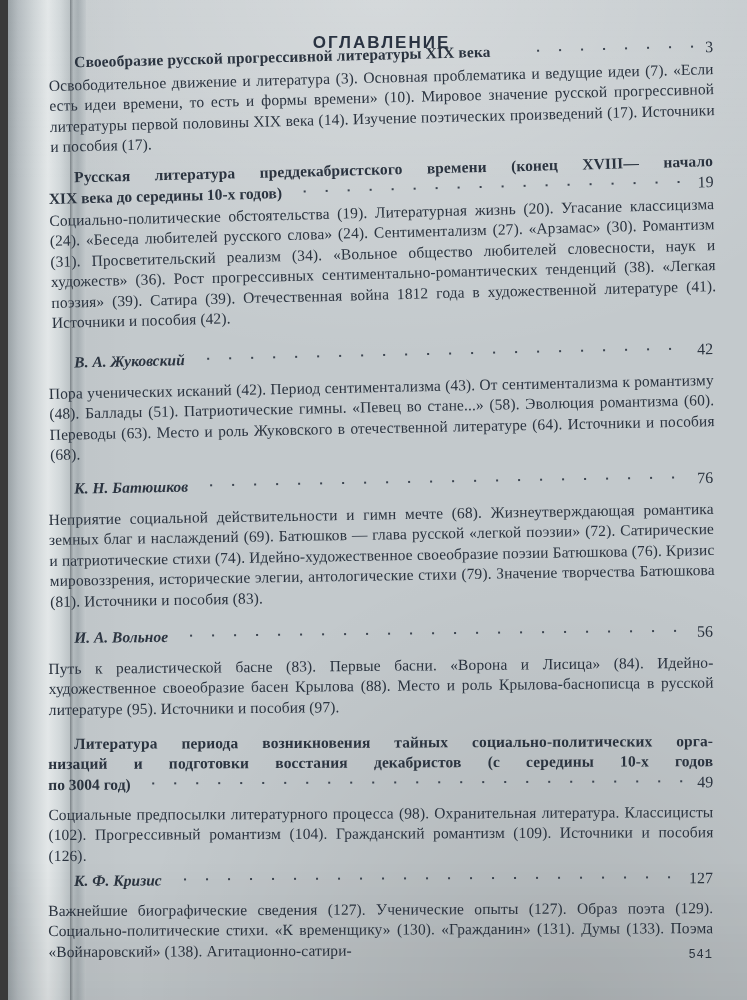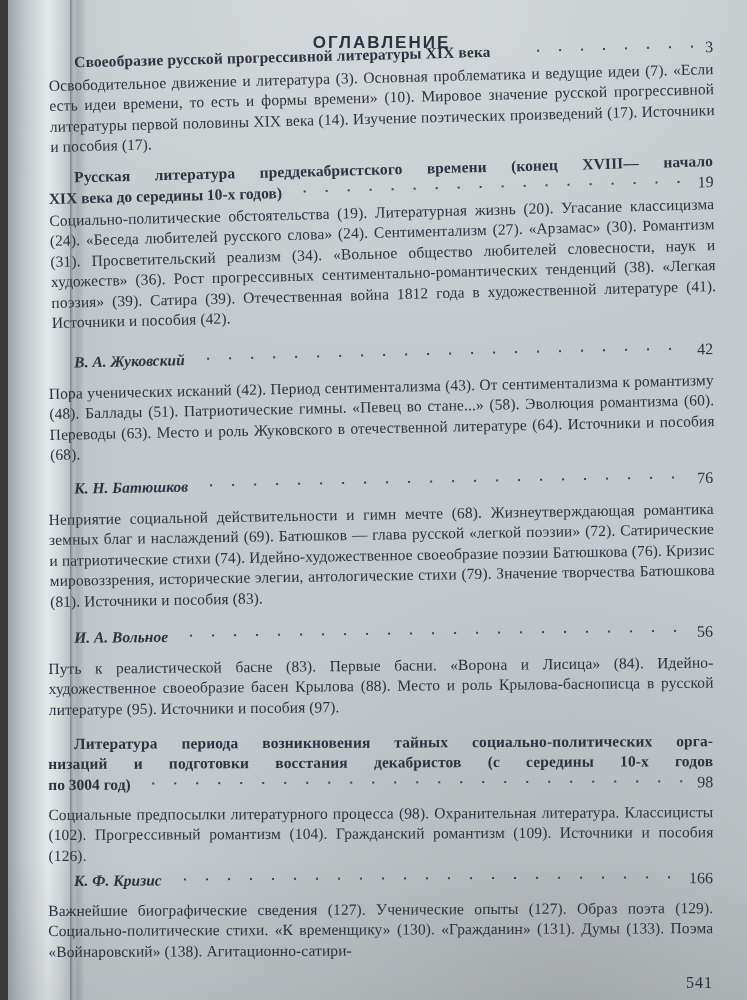--- a/index.html
+++ b/index.html
@@ -147,23 +147,23 @@
     font-size: 15.5px;
     line-height: 20.5px;
     text-align: justify;
     letter-spacing: 0.1px;
     font-weight: 400;
   }
 
   .folio {
     position: absolute;
     right: 42px;
-    bottom: 8px;
-    font-family: Liberation Serif, serif;
-    font-size: 16px;
+    bottom: 38px;
+    font-family: Liberation Mono, monospace;
+    font-size: 12px;
     color: #2b3440;
     letter-spacing: 1px;
   }
 
   
   .scan-overlay {
     position: absolute;
     inset: 0;
     pointer-events: none;
     background:
@@ -230,30 +230,30 @@
       </div>
       <div class="entry-body" style="margin-top:11px;">Путь к реалистической басне (83). Первые басни. «Ворона и Лисица» (84). Идейно-художественное своеобразие басен Крылова (88). Место и роль Крылова-баснописца в русской литературе (95). Источники и пособия (97).</div>
     </div>
 
     <div class="block" style="top:734px; transform: rotate(-0.25deg); transform-origin: 0 0;">
       <div class="entry-head indent">Литература периода возникновения тайных социально-политических орга-</div>
       <div class="entry-head">низаций и подготовки восстания декабристов (с середины 10-х годов</div>
       <div class="head-tail">
         <span class="lead-frag">по 3004 год)</span>
         <span class="leader"></span>
-        <span class="pg">98</span>
+        <span class="pg">49</span>
       </div>
       <div class="entry-body" style="margin-top:10px;">Социальные предпосылки литературного процесса (98). Охранительная литература. Классицисты (102). Прогрессивный романтизм (104). Гражданский романтизм (109). Источники и пособия (126).</div>
     </div>
 
     <div class="block" style="top:870px; transform: rotate(-0.25deg); transform-origin: 0 0;">
       <div class="entry-author">
         <span class="nm">К. Ф. Кризис</span>
         <span class="leader"></span>
-        <span class="pg">166</span>
+        <span class="pg">127</span>
       </div>
       <div class="entry-body" style="margin-top:10px;">Важнейшие биографические сведения (127). Ученические опыты (127). Образ поэта (129). Социально-политические стихи. «К временщику» (130). «Гражданин» (131). Думы (133). Поэма «Войнаровский» (138). Агитационно-сатири-</div>
     </div>
 
     <div class="folio">541</div>
 
   </div>
 
   <div class="scan-overlay"></div>
 </div>

